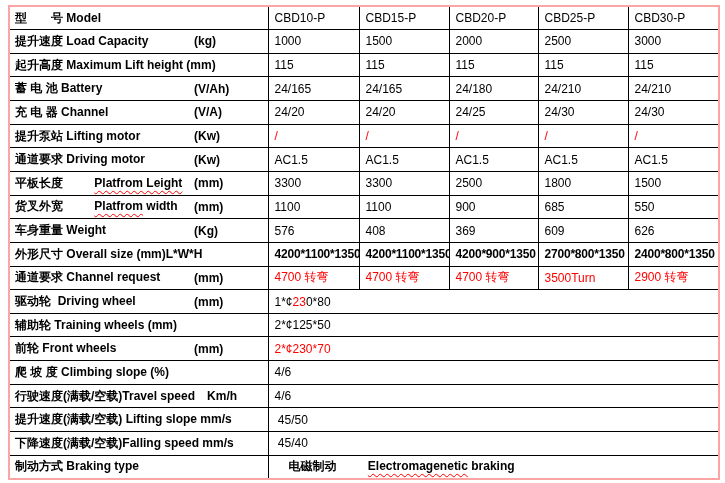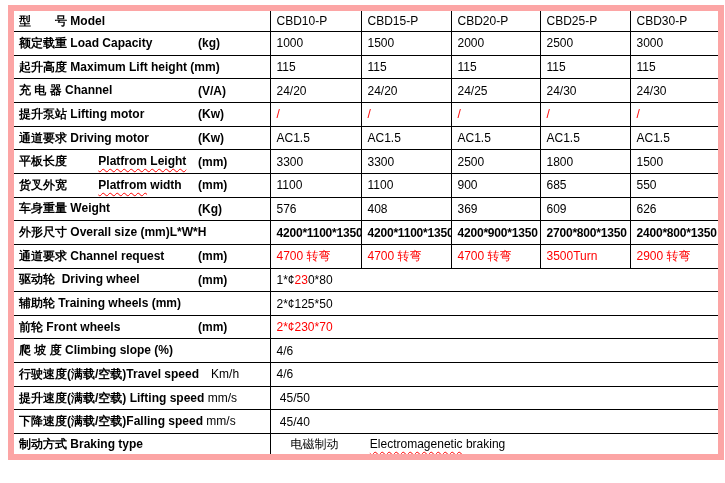--- a/index.html
+++ b/index.html
@@ -1,31 +1,31 @@
 <!DOCTYPE html>
 <html><head>
 <meta charset="utf-8">
 <style>
   html,body{margin:0;padding:0;background:#ffffff;}
   body{width:725px;height:483px;position:relative;font-family:"Liberation Sans",sans-serif;color:#000;}
   .table-wrap{position:absolute;left:8px;top:5px;}
-  table.spec{border-collapse:collapse;table-layout:fixed;width:710px;border:6px solid #fca5a5;}
+  table.spec{border-collapse:collapse;table-layout:fixed;width:710px;border:2px solid #fca5a5;}
   td{border:1px solid #000;font-size:12px;vertical-align:middle;overflow:hidden;}
   tr{height:23.65px;}
   td.label{font-weight:bold;padding-left:5px;position:relative;}
   td.label span{white-space:pre;}
   td.val{padding-left:6px;white-space:pre;font-weight:normal;}
   .unit-t{position:absolute;left:184px;top:50%;transform:translateY(-50%);}
   .normal{font-weight:normal;}
-  .u-b{font-weight:normal;}
+  .u-b{font-weight:bold;}
   .gap{margin-left:12px;}
   .red{color:#ff0000;}
   td.sm{font-size:12px;font-weight:bold;letter-spacing:-0.2px;}
   .sq{text-decoration-line:underline;text-decoration-style:wavy;text-decoration-color:#ff0000;text-decoration-thickness:1px;text-underline-offset:3px;margin-left:28px;}
-  td.b{font-weight:normal;padding-left:20px;}
+  td.b{font-weight:bold;padding-left:20px;}
 </style>
 </head>
 <body>
 
 <div class="table-wrap">
 <table class="spec">
 <colgroup>
   <col style="width:259px">
         <col style="width:91px">
         <col style="width:90px">
@@ -38,37 +38,45 @@
 <tr>
   <td class="label"><span>型　　号 </span><span>Model</span></td>
   <td class="val">CBD10-P</td>
   <td class="val">CBD15-P</td>
   <td class="val">CBD20-P</td>
   <td class="val">CBD25-P</td>
   <td class="val">CBD30-P</td>
 </tr>
 
 <tr>
-  <td class="label"><span>额定载重 </span><span>Load Capacity</span><span class="unit-t">(kg)</span></td>
+  <td class="label"><span>提升速度 </span><span>Load Capacity</span><span class="unit-t">(kg)</span></td>
   <td class="val">1000</td>
   <td class="val">1500</td>
   <td class="val">2000</td>
   <td class="val">2500</td>
   <td class="val">3000</td>
 </tr>
 
 <tr>
   <td class="label"><span>起升高度 </span><span>Maximum Lift height (mm)</span></td>
   <td class="val">115</td>
   <td class="val">115</td>
   <td class="val">115</td>
   <td class="val">115</td>
   <td class="val">115</td>
 </tr>
 
+<tr>
+  <td class="label"><span>蓄 电 池 </span><span>Battery</span><span class="unit-t">(V/Ah)</span></td>
+  <td class="val">24/165</td>
+  <td class="val">24/165</td>
+  <td class="val">24/180</td>
+  <td class="val">24/210</td>
+  <td class="val">24/210</td>
+</tr>
 
 <tr>
   <td class="label"><span>充 电 器 </span><span>Channel</span><span class="unit-t">(V/A)</span></td>
   <td class="val">24/20</td>
   <td class="val">24/20</td>
   <td class="val">24/25</td>
   <td class="val">24/30</td>
   <td class="val">24/30</td>
 </tr>
 
@@ -154,21 +162,21 @@
   <td class="label"><span>爬 坡 度 </span><span>Climbing slope (%)</span></td>
   <td class="val" colspan="5">4/6</td>
 </tr>
 
 <tr>
   <td class="label normal"><span>行驶速度(满载/空载)</span><span>Travel speed</span><span class="u-b gap">Km/h</span></td>
   <td class="val" colspan="5">4/6</td>
 </tr>
 
 <tr>
-  <td class="label normal"><span>提升速度(满载/空载) </span><span>Lifting speed </span><span class="u-b">mm/s</span></td>
+  <td class="label normal"><span>提升速度(满载/空载) </span><span>Lifting slope </span><span class="u-b">mm/s</span></td>
   <td class="val" colspan="5"> 45/50</td>
 </tr>
 
 <tr>
   <td class="label normal"><span>下降速度(满载/空载)</span><span>Falling speed </span><span class="u-b">mm/s</span></td>
   <td class="val" colspan="5"> 45/40</td>
 </tr>
 
 <tr>
   <td class="label"><span>制动方式 </span><span>Braking type</span></td>

